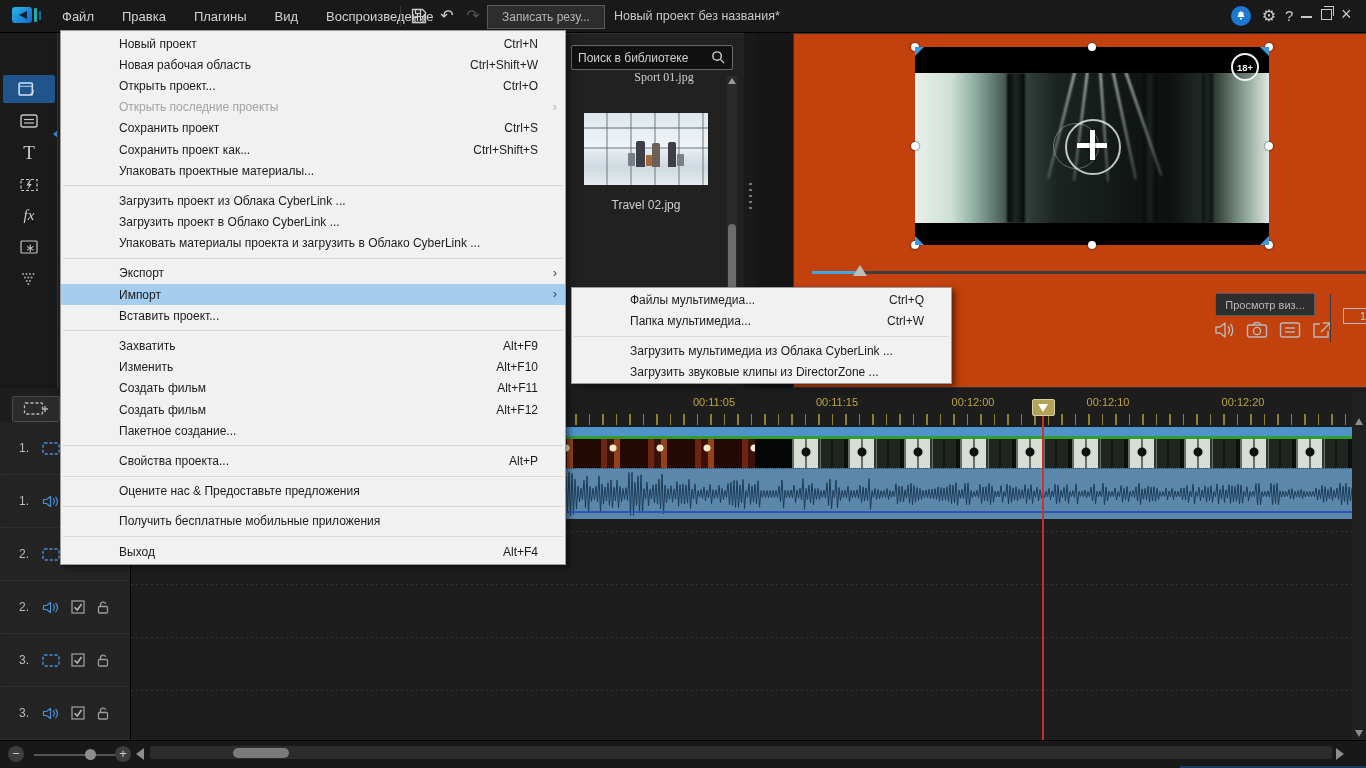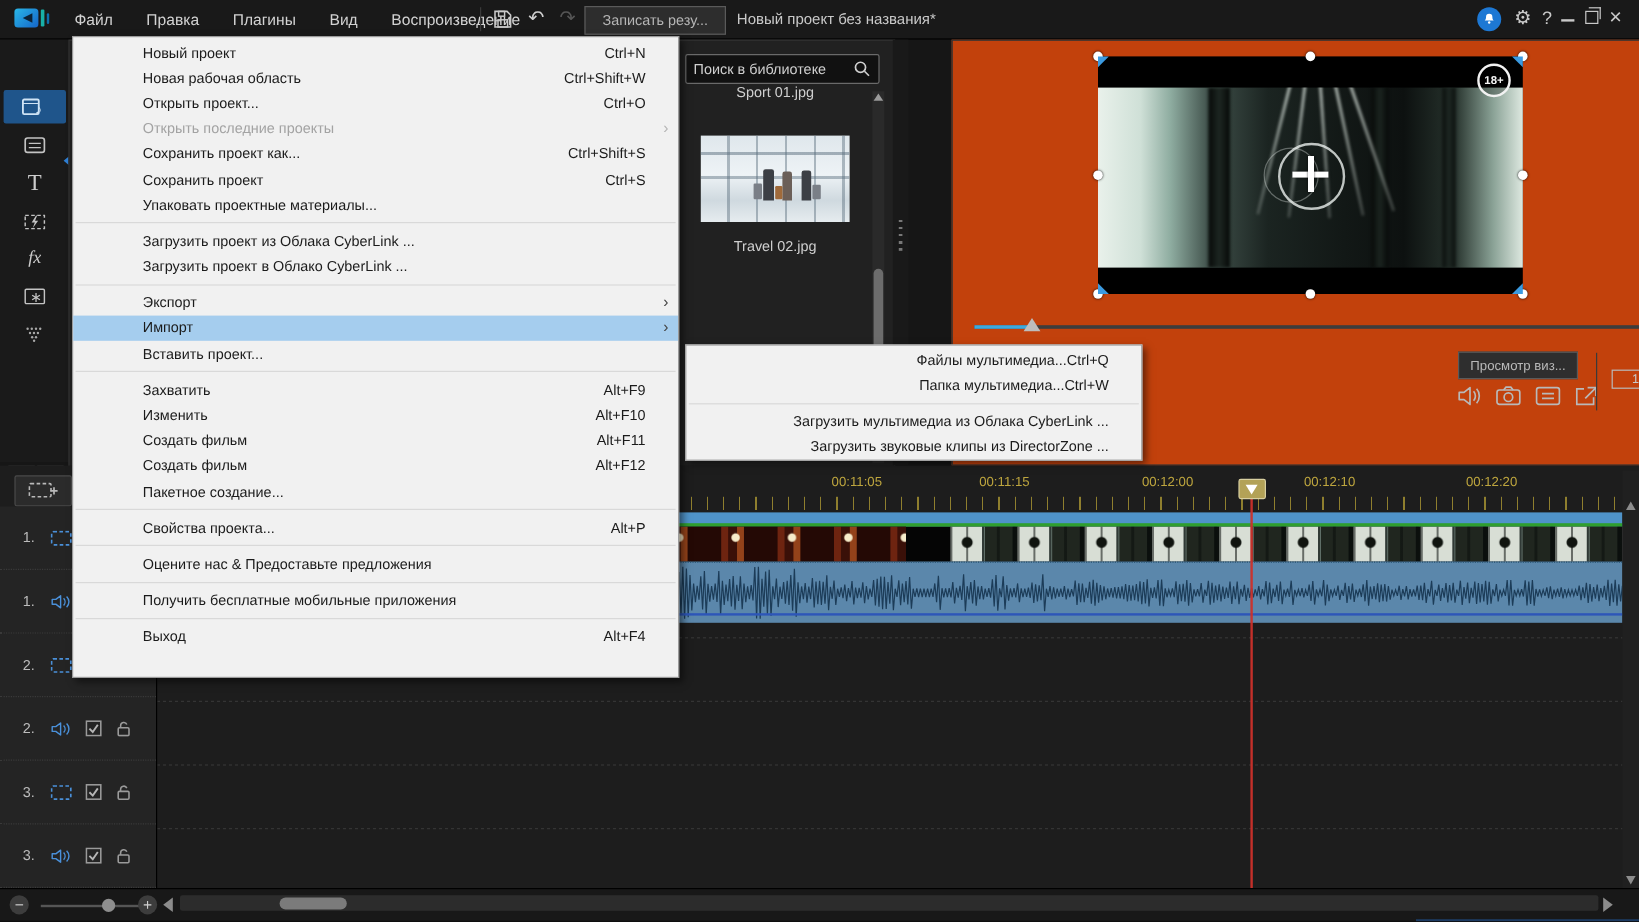--- a/index.html
+++ b/index.html
@@ -134,21 +134,21 @@
   .hscroll{position:absolute;left:150px;top:5px;width:1182px;height:13px;background:#2c2c2c;border-radius:2px;}
   .hscroll .handle{position:absolute;left:83px;top:1.5px;width:56px;height:10px;background:#7b7b7b;border-radius:5px;}
   .corner-strip{position:absolute;left:1180px;top:766px;width:186px;height:2px;background:#1d3c63;}
 
   
   .filemenu{position:absolute;left:60px;top:30px;width:506px;height:535px;background:#f1f1f1;border:1px solid #9b9b9b;
       box-shadow:3px 3px 6px rgba(0,0,0,.5);box-sizing:border-box;padding:2px 0;z-index:100;display:flex;flex-direction:column;}
   .submenu{position:absolute;left:571px;top:287px;width:381px;height:97px;background:#f1f1f1;border:1px solid #9b9b9b;
       box-shadow:3px 3px 6px rgba(0,0,0,.5);box-sizing:border-box;padding:2px 0;z-index:101;display:flex;flex-direction:column;}
   .mitem{position:relative;height:21.2px;flex:none;display:flex;align-items:center;color:#1b1b1b;font-size:12px;}
-  .submenu .mitem{height:20.8px;text-align:right;}
+  .submenu .mitem{height:20.8px;}
   .mitem .lab{margin-left:58px;flex:1;white-space:nowrap;}
   .mitem .sc{margin-right:27px;white-space:nowrap;}
   .mitem .arr{position:absolute;right:8px;top:2px;color:#444;font-size:13px;}
   .mitem.disabled{color:#a3a3a3;}
   .mitem.disabled .arr{color:#b5b5b5;}
   .mitem.highlighted{background:#a5cdee;}
   .menu-sep{height:1px;background:#d9d9d9;margin:4px 2px;flex:none;}
 
   svg{display:block;}
 </style>
@@ -252,21 +252,21 @@
   </div>
 
   <div class="library">
     <div class="searchbox">
       <span class="ph">Поиск в библиотеке</span>
       <svg viewBox="0 0 16 16" width="15" height="15">
           <circle cx="6.5" cy="6.5" r="4.5" fill="none" stroke="#cfcfcf" stroke-width="1.5"></circle>
           <line x1="10" y1="10" x2="14" y2="14" stroke="#cfcfcf" stroke-width="1.5"></line>
         </svg>
     </div>
-    <div class="thumb-label" style="left:518px;top:36px;">Sport 01.jpg</div>
+    <div class="thumb-label" style="left:536px;top:36px;font-family:Liberation Serif, serif;">Sport 01.jpg</div>
     <div class="travel-thumb">
       <div class="grid"></div>
       <div class="person" style="left:52px;top:28px;width:9px;height:26px;"></div>
       <div class="person" style="left:68px;top:30px;width:8px;height:24px;background:#6b5f58;"></div>
       <div class="person" style="left:84px;top:29px;width:8px;height:25px;"></div>
       <div class="case" style="left:44px;top:40px;width:7px;height:13px;"></div>
       <div class="case" style="left:62px;top:42px;width:6px;height:11px;background:#a06a3a;"></div>
       <div class="case" style="left:93px;top:41px;width:7px;height:12px;"></div>
     </div>
     <div class="thumb-label" style="left:518px;top:164px;">Travel 02.jpg</div>
@@ -577,49 +577,54 @@
 
       </div>
 
       <div class="mitem disabled">
         <span class="lab">Открыть последние проекты</span>
         <span class="sc"></span>
         <span class="arr">›</span>
       </div>
 
       <div class="mitem">
+        <span class="lab">Сохранить проект</span>
+        <span class="sc">Ctrl+S</span>
+
+      </div>
+
+      <div class="mitem">
         <span class="lab">Сохранить проект как...</span>
         <span class="sc">Ctrl+Shift+S</span>
 
       </div>
 
       <div class="mitem">
-        <span class="lab">Сохранить проект</span>
-        <span class="sc">Ctrl+S</span>
-
-      </div>
-
-      <div class="mitem">
         <span class="lab">Упаковать проектные материалы...</span>
         <span class="sc"></span>
 
       </div>
     <div class="menu-sep"></div>
       <div class="mitem">
         <span class="lab">Загрузить проект из Облака CyberLink ...</span>
         <span class="sc"></span>
 
       </div>
 
       <div class="mitem">
         <span class="lab">Загрузить проект в Облако CyberLink ...</span>
         <span class="sc"></span>
 
       </div>
 
+      <div class="mitem">
+        <span class="lab">Упаковать материалы проекта и загрузить в Облако CyberLink ...</span>
+        <span class="sc"></span>
+
+      </div>
     <div class="menu-sep"></div>
       <div class="mitem">
         <span class="lab">Экспорт</span>
         <span class="sc"></span>
         <span class="arr">›</span>
       </div>
 
       <div class="mitem highlighted">
         <span class="lab">Импорт</span>
         <span class="sc"></span>

